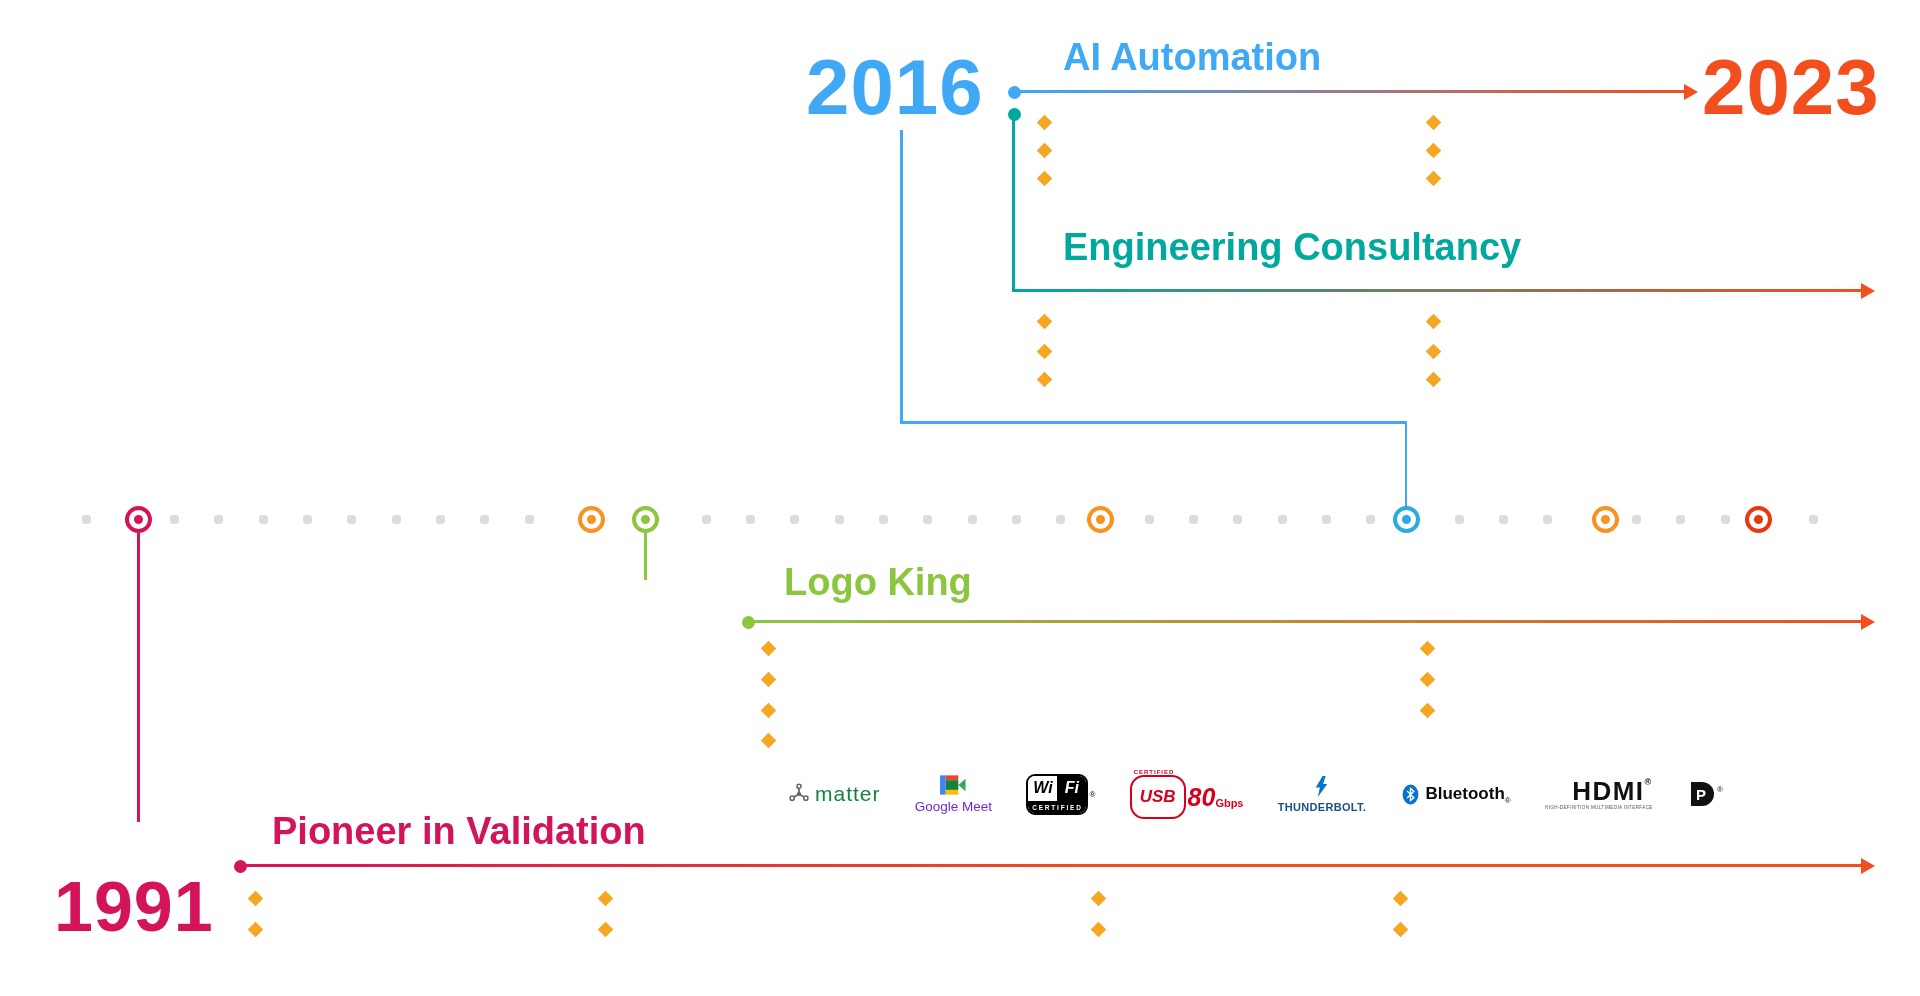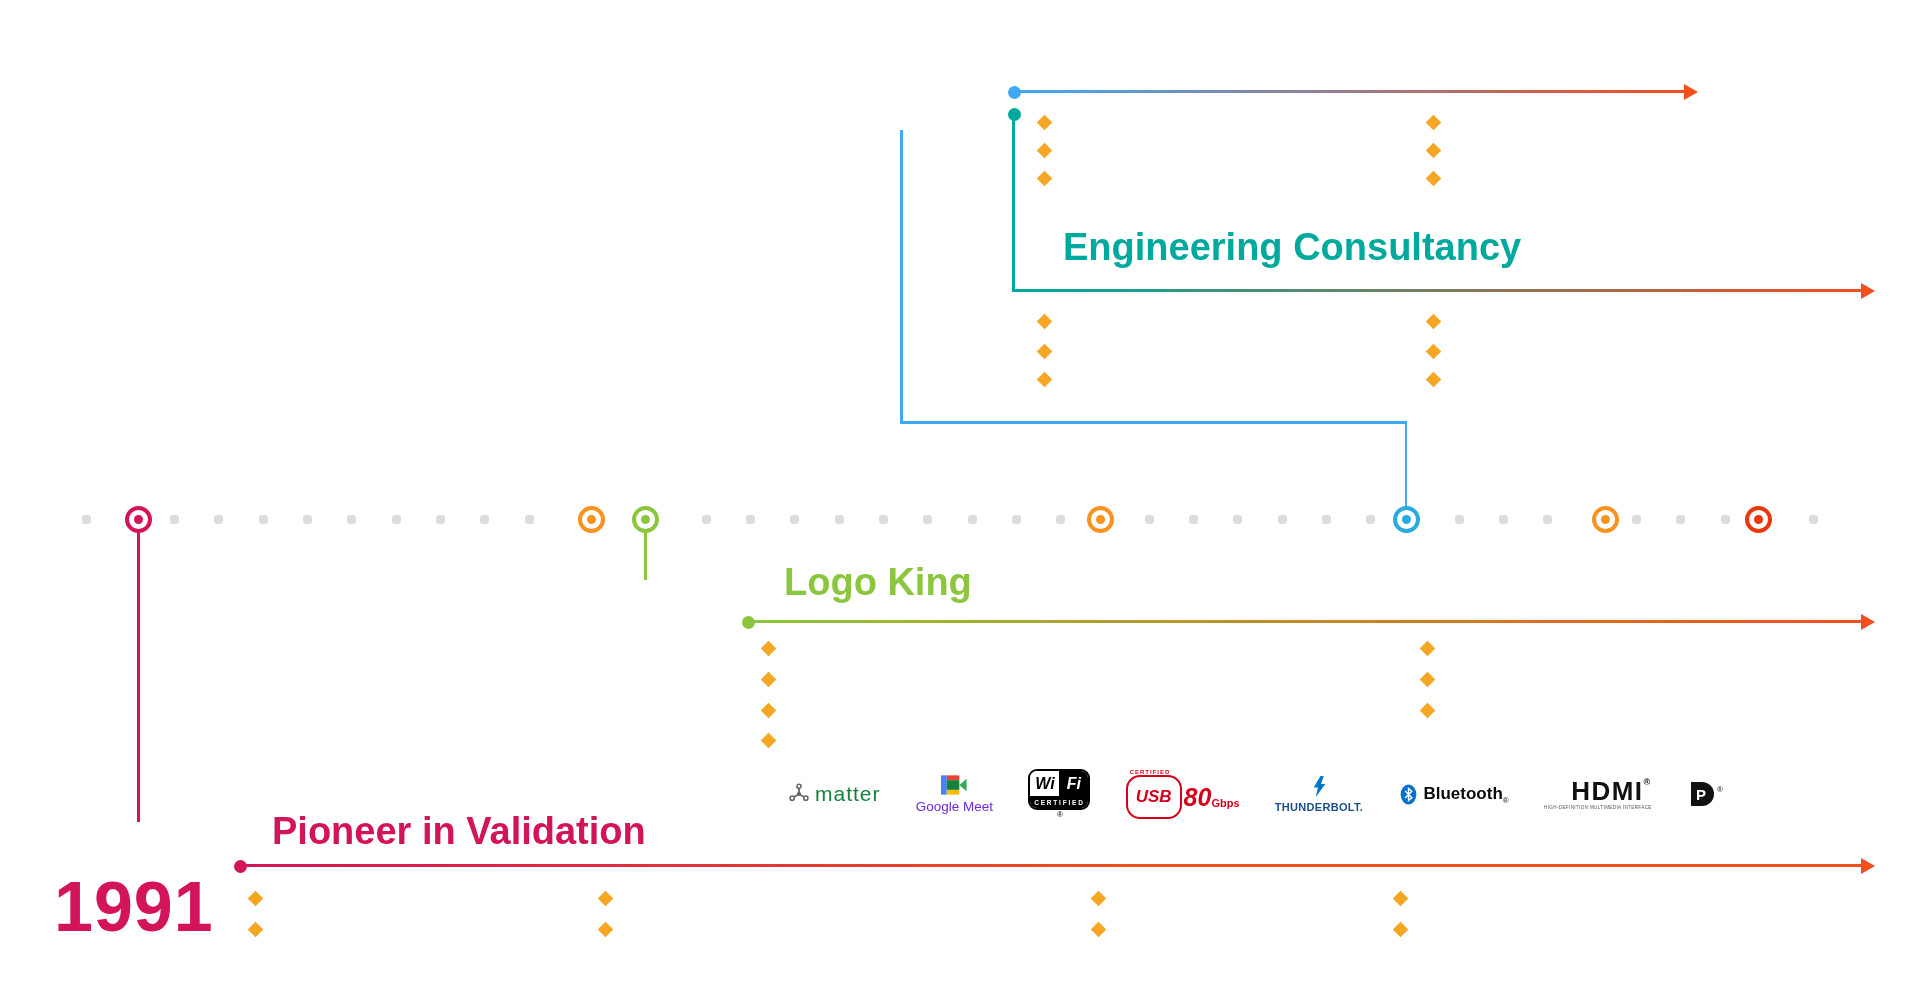--- a/index.html
+++ b/index.html
@@ -62,21 +62,21 @@
 
   
   .logos{position:absolute;left:788px;top:762px;width:935px;height:64px;display:flex;align-items:center;justify-content:space-between;}
   .logo-item{display:flex;align-items:center;justify-content:center;}
   .logo-col{flex-direction:column;gap:2px;}
 
   .matter-text{font-size:21px;color:#15803d;letter-spacing:1px;margin-left:5px;}
 
   .meet-text{font-size:13.5px;color:#6d28d9;margin-top:2px;}
 
-  .wifi-wrap{display:flex;align-items:center;flex-direction:column;}
+  .wifi-wrap{display:flex;align-items:center;}
   .wifi-box{width:58px;border:2.5px solid #000;border-radius:9px;overflow:hidden;background:#fff;}
   .wifi-top{display:flex;height:25px;font-weight:bold;font-style:italic;font-size:16px;}
   .wifi-wi{flex:1;background:#fff;color:#000;display:flex;align-items:center;justify-content:center;}
   .wifi-fi{flex:1;background:#000;color:#fff;display:flex;align-items:center;justify-content:center;}
   .wifi-band{background:#000;color:#fff;font-size:6.5px;letter-spacing:1.8px;text-align:center;padding:3px 0 2px;font-weight:bold;}
   .wifi-reg{font-size:8px;color:#000;margin-left:1px;}
 
   .usb-wrap{display:flex;flex-direction:column;align-items:flex-start;color:#D6001C;}
   .usb-cert{font-size:6px;font-weight:bold;letter-spacing:1px;margin-left:4px;}
   .usb-row{display:flex;align-items:center;}
@@ -94,23 +94,26 @@
   .hdmi-reg{font-size:9px;vertical-align:top;}
   .hdmi-sub{font-size:4.6px;color:#555;letter-spacing:0.35px;margin-top:1px;}
 
   .dp-reg{font-size:8px;color:#111;align-self:flex-start;margin-top:6px;}
 </style>
 </head>
 <body>
 
 <div class="canvas">
 
+  <div class="year year-2016">2016</div>
+  <div class="branch-label label-ai">AI Automation</div>
   <div class="conn-dot dot-ai"></div>
   <div class="hline line-ai"></div>
   <div class="arrow-right arrow-ai"></div>
+  <div class="year year-2023">2023</div>
 
   <div class="conn-dot dot-ec"></div>
   <div class="vline v-ec"></div>
   <div class="hline line-ec"></div>
   <div class="arrow-right arrow-ec"></div>
   <div class="branch-label label-ec">Engineering Consultancy</div>
 
   <div class="vline v-2016a"></div>
   <div class="hline h-2016"></div>
   <div class="vline v-2016b"></div>

